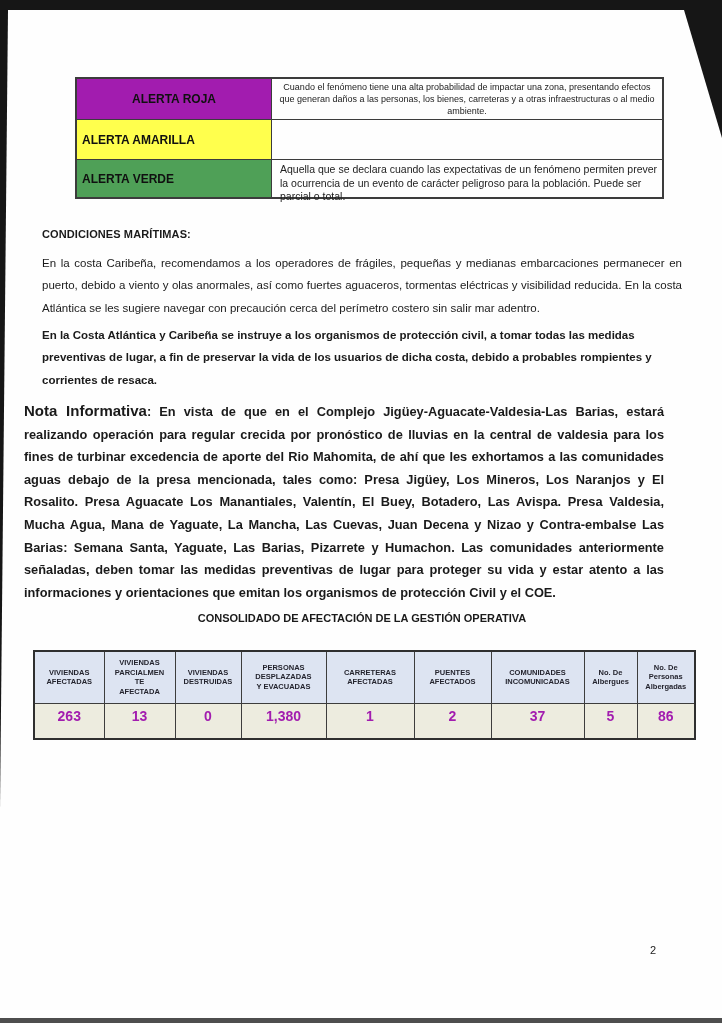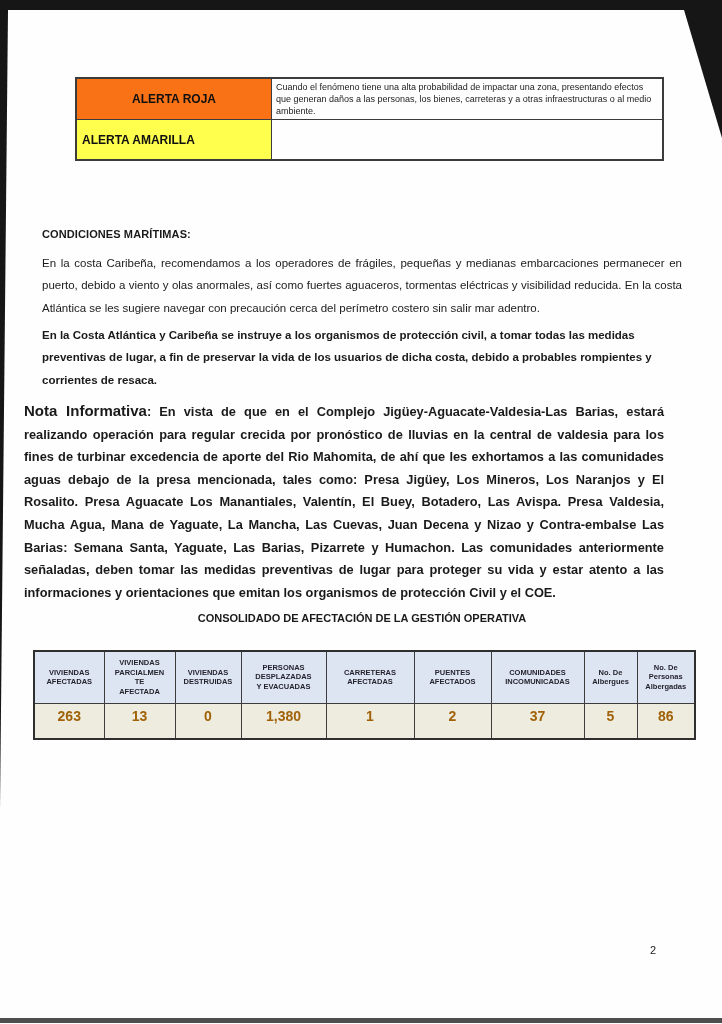--- a/index.html
+++ b/index.html
@@ -13,59 +13,63 @@
   .edge-right{top:10px;right:0;width:38px;height:128px;clip-path:polygon(0 0,100% 0,100% 100%);}
   .edge-bottom{top:1018px;left:0;width:722px;height:5px;background:#4e4e4e;}
 
   
   .alert-table{position:absolute;left:75px;top:77px;width:585px;border:2px solid #3c3c3c;}
   .alert-row{display:flex;border-top:1px solid #3c3c3c;}
   .alert-row:first-child{border-top:none;}
   .alert-label{width:195px;flex:0 0 195px;display:flex;align-items:center;font-weight:bold;font-size:12px;color:#101010;border-right:1px solid #3c3c3c;box-sizing:border-box;padding-left:5px;}
   .alert-label.center{justify-content:center;padding-left:0;}
   .alert-desc{flex:1;box-sizing:border-box;color:#222;}
-  .desc-sm{font-size:9px;line-height:11.8px;padding:3px 4px 2px 4px;}
+  .desc-sm{font-size:9px;line-height:11.8px;padding:3px 4px 2px 4px;text-align:center;}
   .desc-md{font-size:10.5px;line-height:13.6px;padding:3px 4px 2px 8px;}
   .row-h1{height:40px;} .row-h2{height:39px;} .row-h3{height:37px;}
 
   .heading{position:absolute;left:42px;top:228px;font-size:11px;font-weight:bold;letter-spacing:.1px;}
   .para{position:absolute;left:42px;width:640px;font-size:11.5px;line-height:22.4px;}
   .para1{top:252px;text-align:justify;}
   .para2{top:324px;font-weight:bold;width:622px;}
   .nota{position:absolute;left:24px;top:400px;width:640px;font-weight:bold;font-size:12.8px;line-height:22.6px;text-align:justify;}
   .nota-label{font-size:15px;}
 
   .table-title{position:absolute;left:42px;top:612px;width:640px;text-align:center;font-size:11px;font-weight:bold;}
 
   
   .impact-wrap{position:absolute;left:33px;top:650px;}
   table.impact{border-collapse:collapse;border:2px solid #2f2f2f;table-layout:fixed;}
   table.impact th, table.impact td{border:1px solid #3d3d3d;box-sizing:border-box;}
   table.impact th{background:#dde4f2;font-size:7.5px;line-height:9.6px;font-weight:bold;color:#24242e;text-align:center;vertical-align:middle;white-space:pre-line;height:52px;padding:2px 1px;}
-  table.impact td{background:#edecdf;font-size:14px;font-weight:bold;color:#a16207;text-align:center;vertical-align:top;height:36px;padding-top:4px;}
+  table.impact td{background:#edecdf;font-size:14px;font-weight:bold;color:#a21caf;text-align:center;vertical-align:top;height:36px;padding-top:4px;}
 
   .page-number{position:absolute;left:650px;top:944px;font-size:11px;color:#222;}
 </style>
 </head>
 <body>
 
 <div class="page">
 
   <div class="edge edge-top"></div>
   <div class="edge edge-left"></div>
   <div class="edge edge-right"></div>
   <div class="edge edge-bottom"></div>
 
   <div class="alert-table">
     <div class="alert-row row-h1">
-      <div class="alert-label center" style="background-color: #f97316;">ALERTA ROJA</div>
+      <div class="alert-label center" style="background-color: #a21caf;">ALERTA ROJA</div>
       <div class="alert-desc desc-sm">Cuando el fenómeno tiene una alta probabilidad de impactar una zona, presentando efectos que generan daños a las personas, los bienes, carreteras y a otras infraestructuras o al medio ambiente.</div>
     </div>
     <div class="alert-row row-h2">
       <div class="alert-label" style="background-color: rgb(255, 255, 77);">ALERTA AMARILLA</div>
+    </div>
+    <div class="alert-row row-h3">
+      <div class="alert-label" style="background-color: rgb(79, 160, 87);">ALERTA VERDE</div>
+      <div class="alert-desc desc-md">Aquella que se declara cuando las expectativas de un fenómeno permiten prever la ocurrencia de un evento de carácter peligroso para la población. Puede ser parcial o total.</div>
     </div>
   </div>
 
   <div class="heading">CONDICIONES MARÍTIMAS:</div>
 
   <div class="para para1">En la costa Caribeña, recomendamos a los operadores de frágiles, pequeñas y medianas embarcaciones permanecer en puerto, debido a viento y olas anormales, así como fuertes aguaceros, tormentas eléctricas y visibilidad reducida. En la costa Atlántica se les sugiere navegar con precaución cerca del perímetro costero sin salir mar adentro.</div>
 
   <div class="para para2">En la Costa Atlántica y Caribeña se instruye a los organismos de protección civil, a tomar todas las medidas preventivas de lugar, a fin de preservar la vida de los usuarios de dicha costa, debido a probables rompientes y corrientes de resaca.</div>
 
   <div class="nota"><span class="nota-label">Nota Informativa</span><span>: En vista de que en el Complejo Jigüey-Aguacate-Valdesia-Las Barias, estará realizando operación para regular crecida por pronóstico de lluvias en la central de valdesia para los fines de turbinar excedencia de aporte del Rio Mahomita, de ahí que les exhortamos a las comunidades aguas debajo de la presa mencionada, tales como:  Presa Jigüey, Los Mineros, Los Naranjos  y El Rosalito. Presa Aguacate Los Manantiales, Valentín, El Buey, Botadero, Las Avispa. Presa Valdesia, Mucha Agua, Mana de Yaguate, La Mancha, Las Cuevas, Juan Decena y Nizao y Contra-embalse Las Barias: Semana Santa, Yaguate, Las Barias, Pizarrete y Humachon.  Las comunidades anteriormente señaladas, deben tomar las medidas preventivas de lugar para proteger su vida y estar atento a las informaciones y orientaciones que emitan los organismos de protección Civil y el COE.</span></div>

